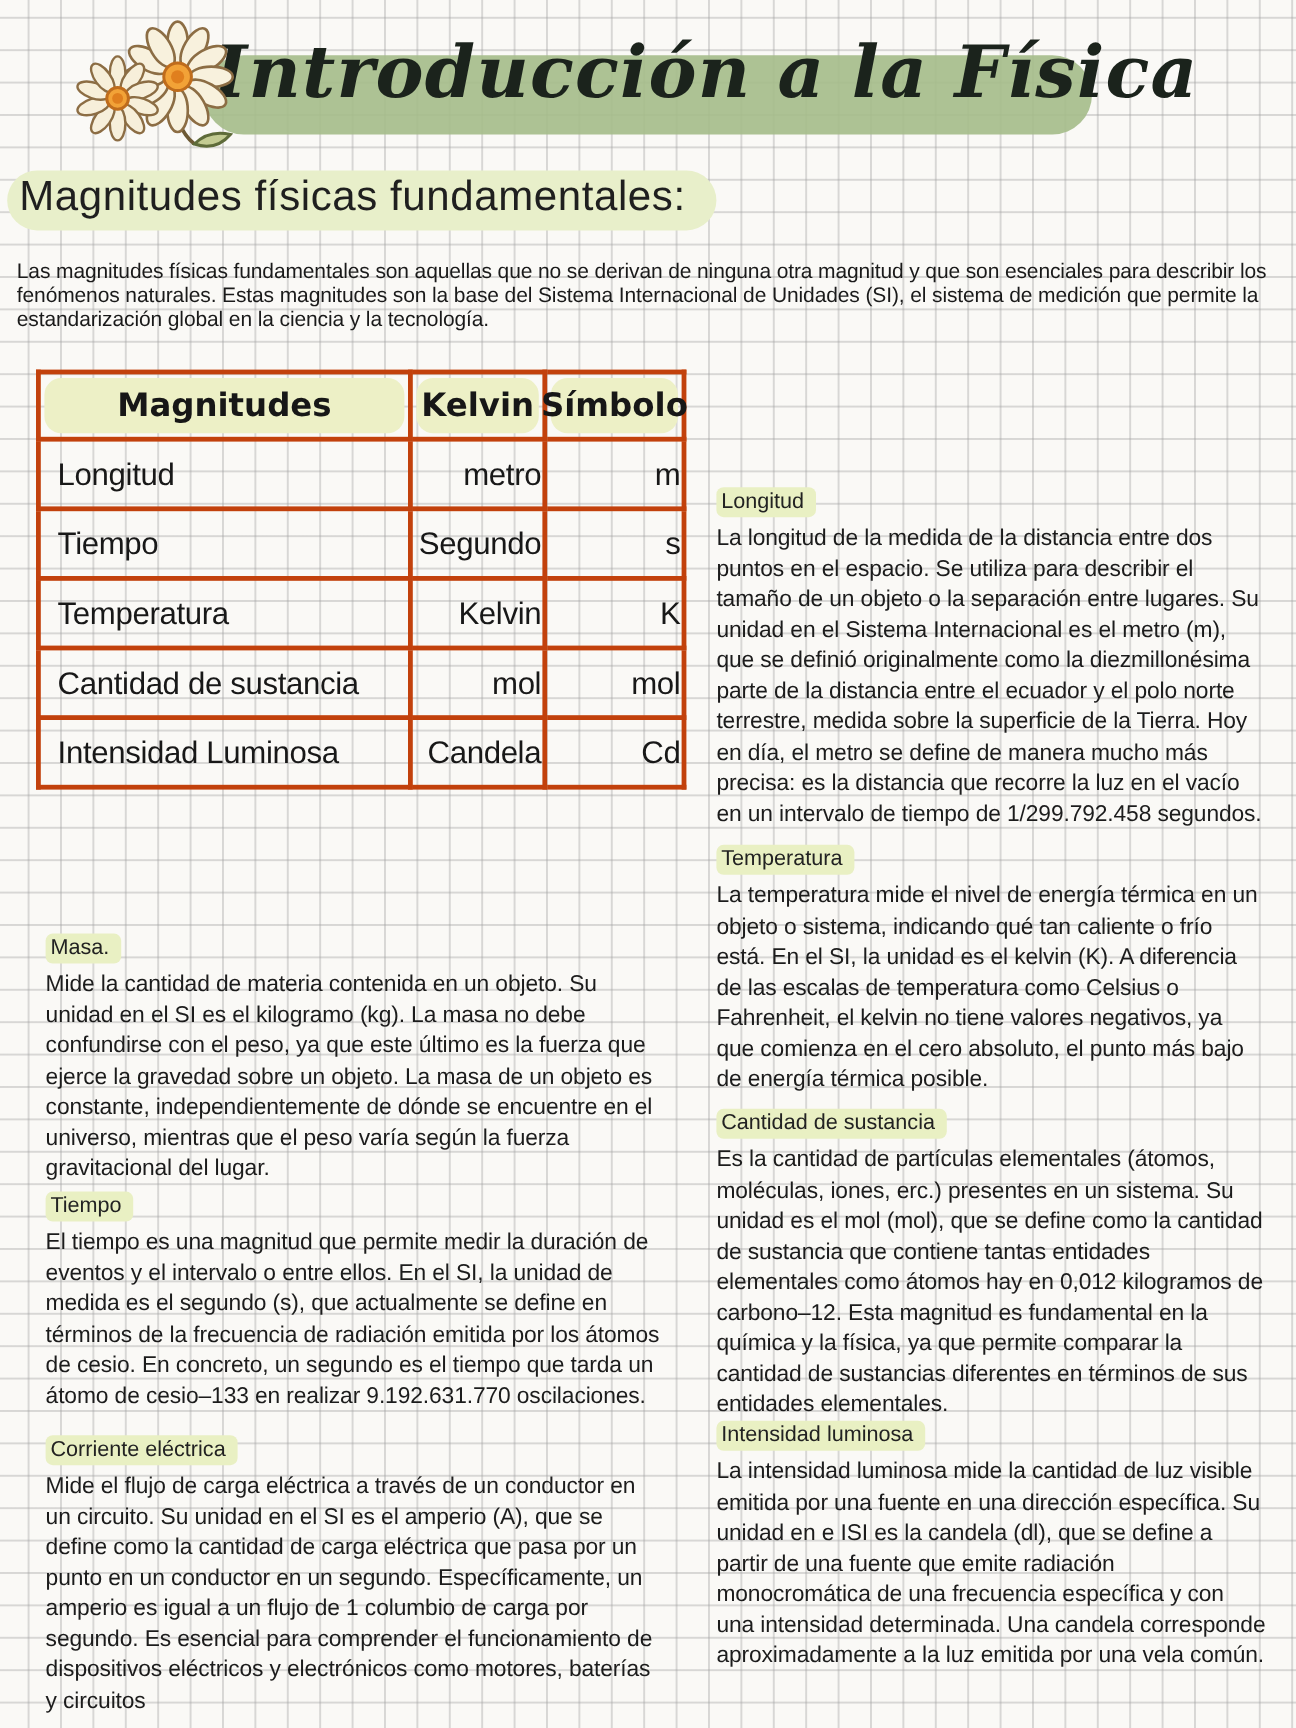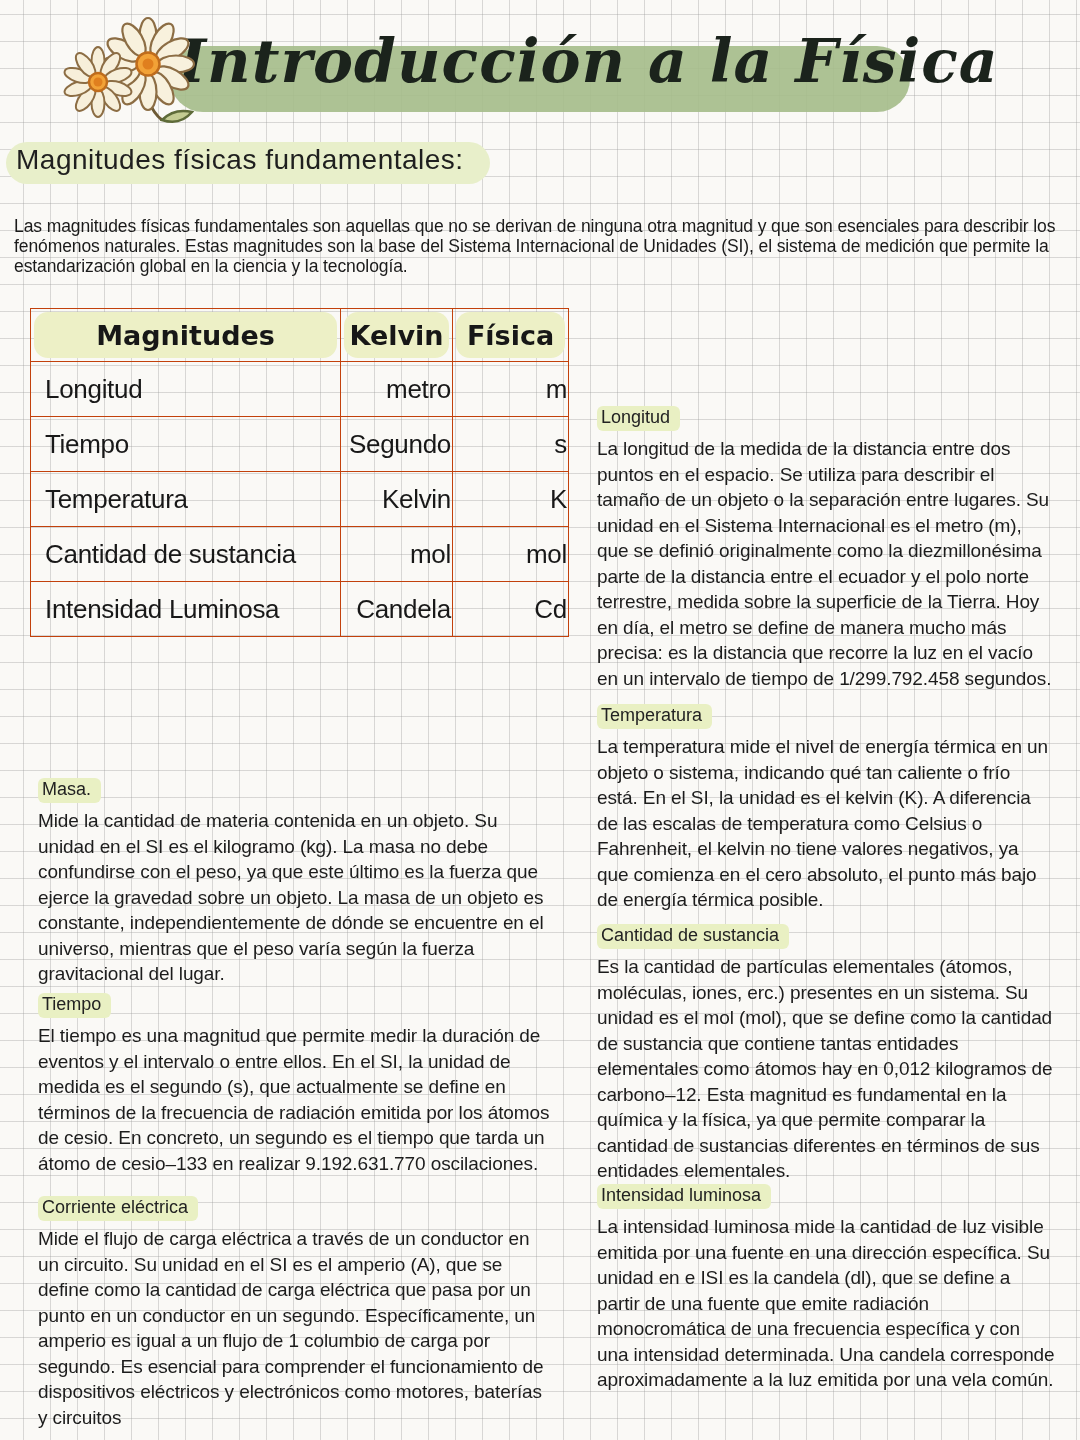--- a/index.html
+++ b/index.html
@@ -23,33 +23,33 @@
   .title-text{
     left:178px;top:26px;width:760px;
     font-family:"DejaVu Serif", serif;font-style:italic;font-weight:bold;
     font-size:60px;letter-spacing:1px;color:#1b231c;white-space:nowrap;
   }
   .flower{left:62px;top:12px;}
   
   .heading{left:6px;top:142px;}
   .heading span{
     display:inline-block;background:#e8efca;border-radius:26px;
-    padding:2px 26px 8px 10px;font-size:28px;color:#1f1f1f;letter-spacing:.5px;
+    padding:2px 26px 8px 10px;font-size:35px;color:#1f1f1f;letter-spacing:.5px;
   }
   
   .intro{
     left:14px;top:216px;width:1054px;
     font-size:17.5px;line-height:20px;letter-spacing:-.1px;color:#1a1a1a;
   }
   
   table.mag{
     left:30px;top:308px;width:538px;position:absolute;
     border-collapse:collapse;table-layout:fixed;
   }
-  table.mag th, table.mag td{border:1px solid #c2410c;background:transparent;}
+  table.mag th, table.mag td{border:4px solid #c2410c;background:transparent;}
   table.mag th{height:50px;padding:0;}
   table.mag th .hl{
     margin:3px;height:46px;border-radius:14px;background:#edf0c6;
     display:flex;align-items:center;justify-content:center;
     font-family:"DejaVu Sans", sans-serif;font-weight:bold;font-size:27px;color:#171717;
   }
   table.mag td{
     height:52px;font-size:26px;color:#181818;text-align:right;
     font-family:"Liberation Sans", sans-serif;letter-spacing:-.3px;
   }
@@ -135,21 +135,21 @@
     </colgroup>
   <thead>
     <tr>
       <th>
           <div class="hl">Magnitudes</div>
         </th>
       <th>
           <div class="hl">Kelvin</div>
         </th>
       <th>
-          <div class="hl">Física</div>
+          <div class="hl">Símbolo</div>
         </th>
     </tr>
   </thead>
   <tbody>
     <tr>
       <td class="c0">Longitud</td>
       <td>metro</td>
       <td>m</td>
     </tr>
     <tr>

